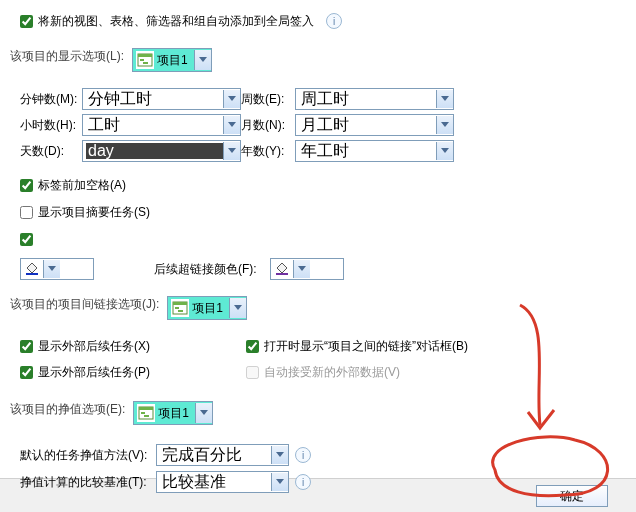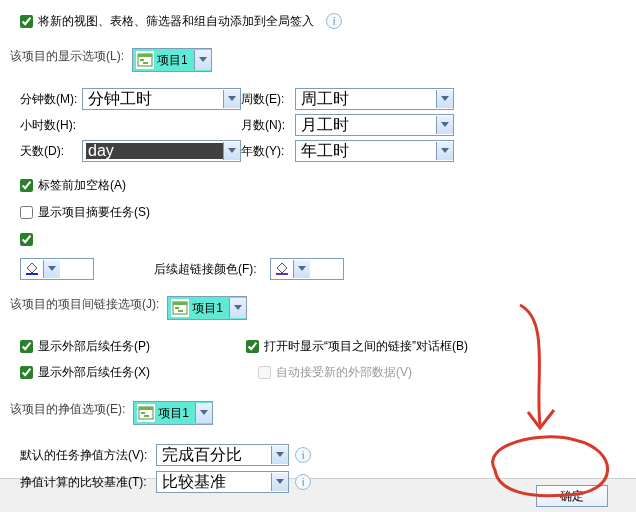--- a/index.html
+++ b/index.html
@@ -77,20 +77,28 @@
           <span class="val">分钟工时</span>
           <span class="btn">
               <svg class="caret" width="8" height="6">
                 <path d="M0 0 L8 0 L4 5 Z"></path>
               </svg>
             </span>
         </span>
       </div>
       <div class="colA">
         <span class="field-lab">小时数(H):</span>
+        <span class="combo" style="width:154px">
+          <span class="val">工时</span>
+          <span class="btn">
+              <svg class="caret" width="8" height="6">
+                <path d="M0 0 L8 0 L4 5 Z"></path>
+              </svg>
+            </span>
+        </span>
       </div>
       <div class="colA">
         <span class="field-lab">天数(D):</span>
         <span class="combo" style="width:154px">
           <span class="val sel-blue" style="flex:1;height:16px;line-height:16px">day</span>
           <span class="btn">
               <svg class="caret" width="8" height="6">
                 <path d="M0 0 L8 0 L4 5 Z"></path>
               </svg>
             </span>
@@ -202,38 +210,38 @@
           </svg>
         </span>
     </span>
   </div>
 
   <div class="two-col indent" style="margin-top:6px;gap:90px">
     <div>
       <div class="row" style="margin:2px 0">
         <label class="chk">
           <input type="checkbox" checked="" style="">
-          <span class="lbl">显示外部后续任务(P)</span>
+          <span class="lbl">显示外部后续任务(X)</span>
         </label>
       </div>
       <div class="row" style="margin:2px 0">
         <label class="chk">
           <input type="checkbox" checked="" style="">
-          <span class="lbl">显示外部后续任务(X)</span>
+          <span class="lbl">显示外部后续任务(P)</span>
         </label>
       </div>
     </div>
     <div>
       <div class="row" style="margin:2px 0">
         <label class="chk">
           <input type="checkbox" checked="" style="">
           <span class="lbl">打开时显示“项目之间的链接”对话框(B)</span>
         </label>
       </div>
-      <div class="row" style="margin:2px 12px">
+      <div class="row" style="margin:2px 0">
         <label class="chk chk-off">
           <input type="checkbox" disabled="" style="">
           <span class="lbl dim">自动接受新的外部数据(V)</span>
         </label>
       </div>
     </div>
   </div>
 
   <div class="section-row">
     <span class="section-label gray-txt">该项目的挣值选项(E):</span>

